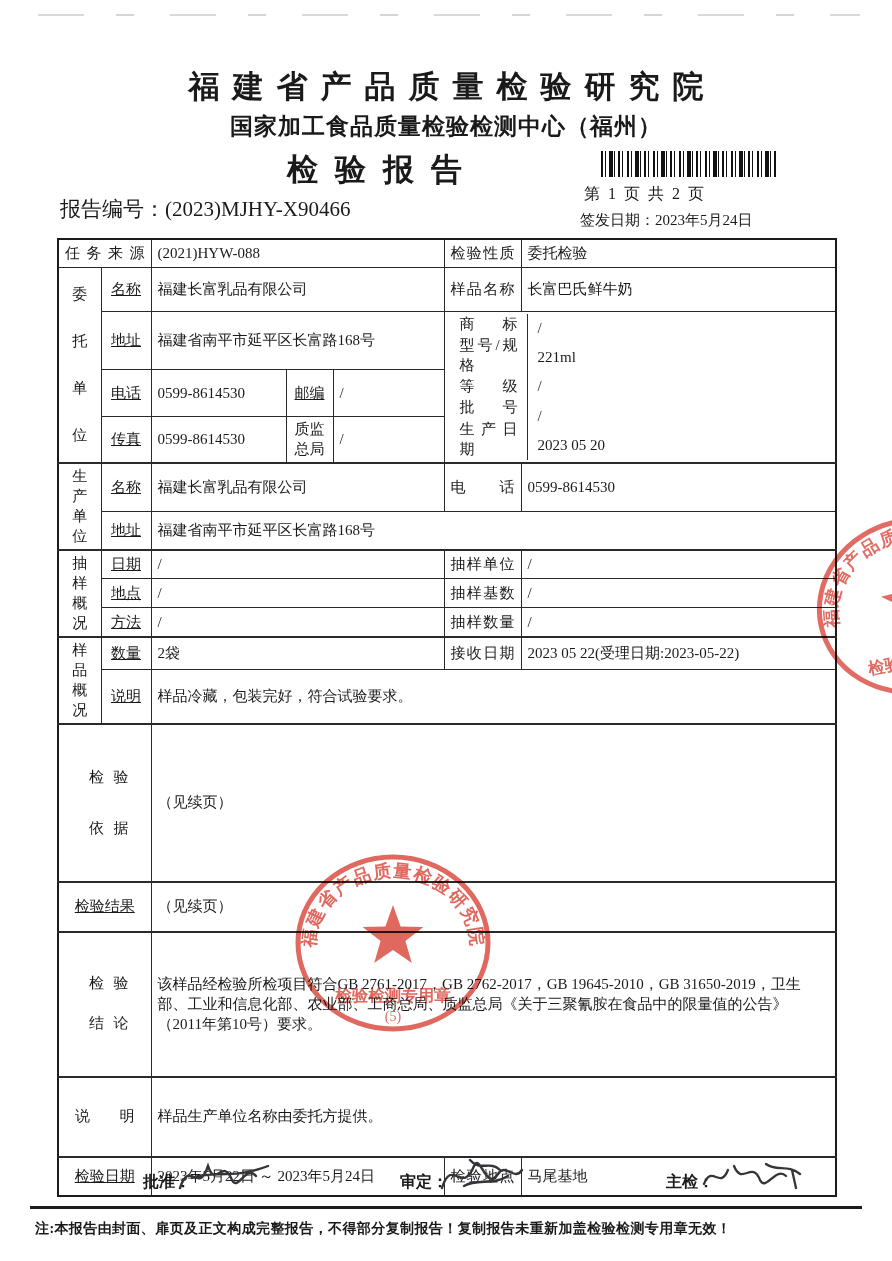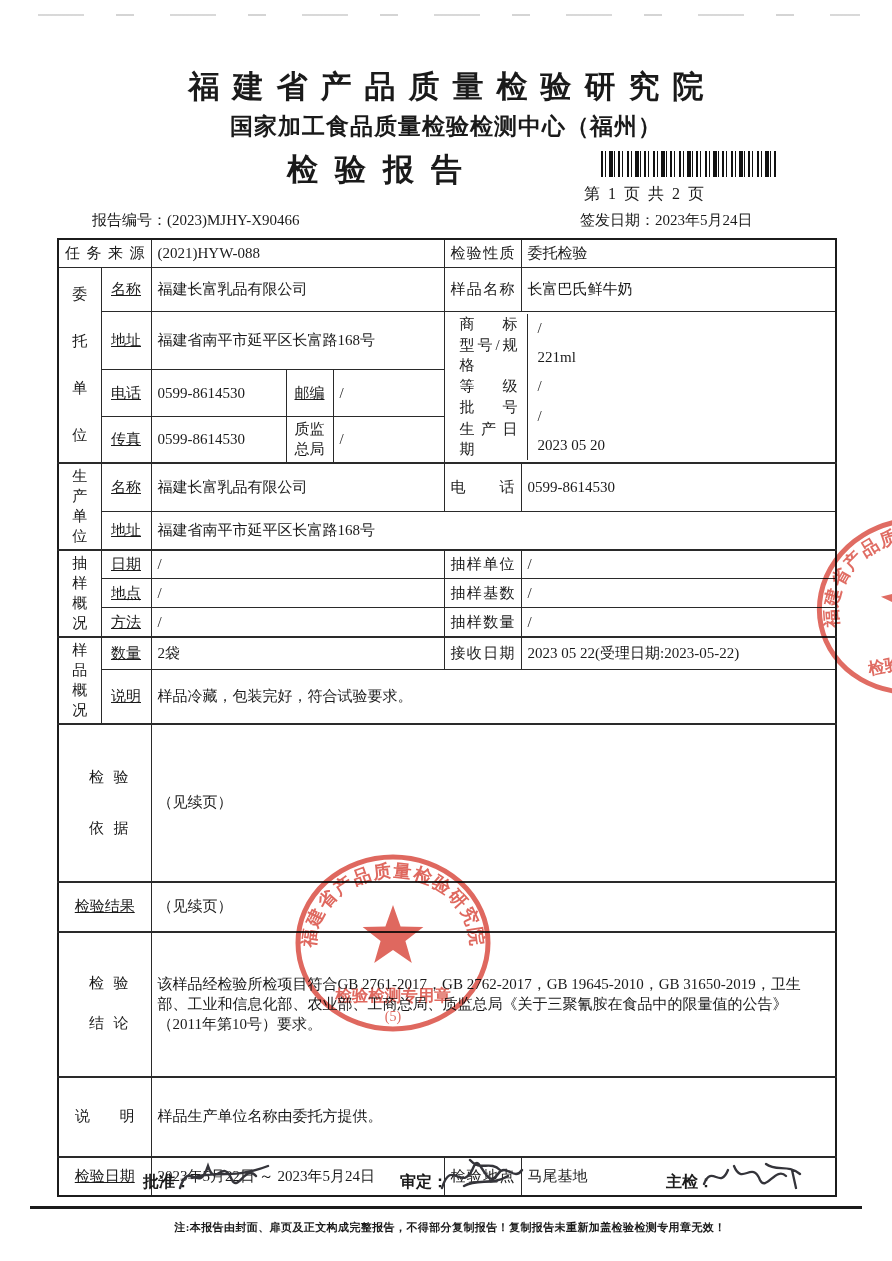--- a/index.html
+++ b/index.html
@@ -34,21 +34,21 @@
       #111 4px 5px, transparent 5px 8px,
       #111 8px 12px, transparent 12px 13px,
       #111 13px 14px, transparent 14px 17px,
       #111 17px 19px, transparent 19px 21px,
       #111 21px 22px, transparent 22px 26px);
   }
   .page-info{
     position:absolute; top:184px; left:584px; font-size:16px; letter-spacing:2px;
   }
   .issue-line{ position:absolute; top:211px; left:580px; font-size:15px; }
-  .report-no-line{ position:absolute; top:211px; left:60px; font-size:15px;margin-left:32px; }
+  .report-no-line{ position:absolute; top:195px; left:60px; font-size:21px; }
 
   
   table.rpt{
     position:absolute; left:57px; top:238px;
     border-collapse:collapse; table-layout:fixed; width:778px;
     border:2px solid #1c1c1c;
   }
   table.rpt td{
     border:1px solid #2a2a2a; font-size:15px; padding:2px 6px;
     vertical-align:middle; overflow:hidden; line-height:1.35;
@@ -74,21 +74,21 @@
 
   
   .stamp{ position:absolute; mix-blend-mode:multiply; }
   .stamp-main{ left:291px; top:851px; opacity:.82; }
   .stamp-edge{ left:812px; top:514px; opacity:.8; transform:rotate(-12deg); }
 
   
   .sig-label{ position:absolute; font-size:16px; font-weight:bold;margin-left:28px; }
   .sig{ position:absolute; }
   .bottom-rule{ position:absolute; left:30px; top:1206px; width:832px; height:3px; background:#1b1b1b; }
-  .footer-note{ position:absolute; left:35px; top:1220px; width:830px; font-size:11px; font-weight:bold; letter-spacing:.4px;text-align:center; }
+  .footer-note{ position:absolute; left:35px; top:1220px; width:830px; font-size:14px; font-weight:bold; letter-spacing:.4px; }
 </style>
 </head>
 <body>
 
 <div class="page">
 
   <div class="scan-artifact"></div>
 
   <div class="inst-title">福建省产品质量检验研究院</div>
   <div class="center-title">国家加工食品质量检验检测中心（福州）</div>

